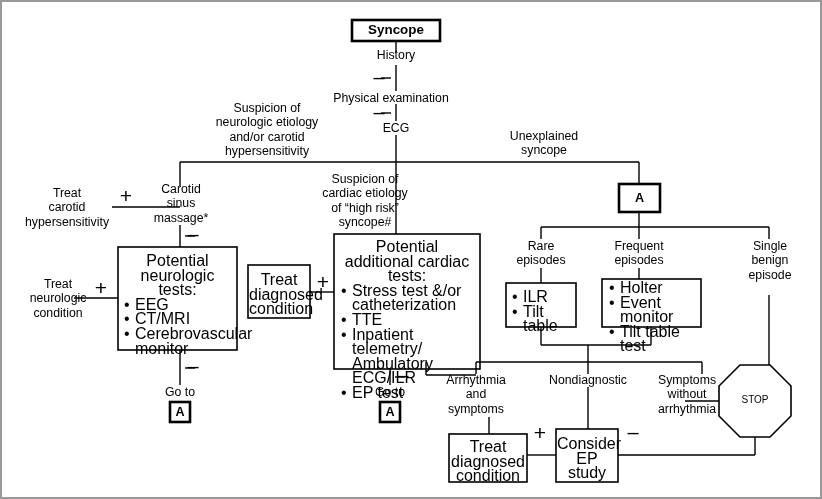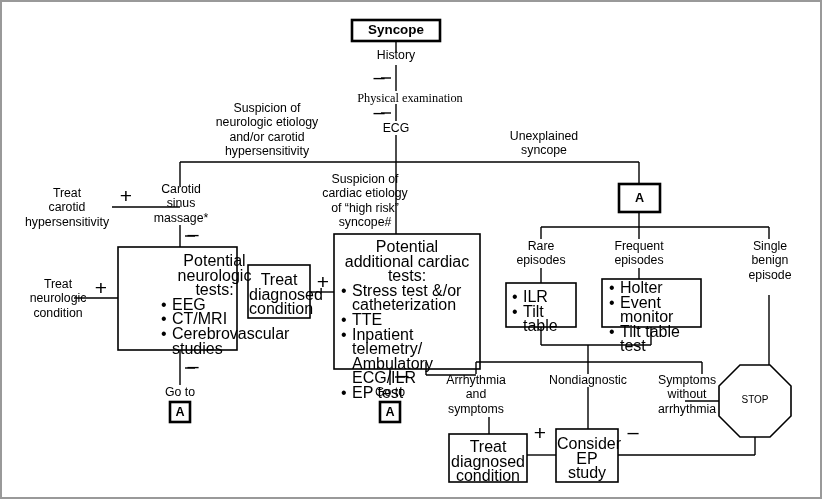--- a/index.html
+++ b/index.html
@@ -190,21 +190,21 @@
     <line class="ln" x1="683" y1="399" x2="717" y2="399"></line>
 
     <line class="ln" x1="753" y1="435" x2="753" y2="453"></line>
     <line class="ln" x1="616" y1="453" x2="753" y2="453"></line>
   </svg>
 
   <div class="lbl title-text" style="left:350px; top:21px; width:88px;">Syncope</div>
 
   <div class="lbl" style="left:344px; top:46px; width:100px;">History</div>
 
-  <div class="lbl" style="left:328px; top:89px; width:160px;font-family:Liberation Serif, serif;">Physical examination</div>
+  <div class="lbl" style="left:309px; top:89px; width:160px;">Physical examination</div>
 
   <div class="lbl" style="left:354px; top:119px; width:80px;">ECG</div>
 
   <div class="lbl" style="left:180px; top:99px; width:170px;">Suspicion of
 neurologic etiology
 and/or carotid
 hypersensitivity</div>
 
   <div class="lbl" style="left:296px; top:170px; width:134px;">Suspicion of
 cardiac etiology
@@ -219,27 +219,27 @@
 massage*</div>
 
   <div class="lbl" style="left:15px; top:184px; width:100px;">Treat
 carotid
 hypersensitivity</div>
 
   <div class="lbl" style="left:16px; top:275px; width:80px;">Treat
 neurologic
 condition</div>
 
-  <div class="boxtext" style="left:117px; top:252px; width:117px; padding:0 5px;margin-left:37px;">
+  <div class="boxtext" style="left:117px; top:252px; width:117px; padding:0 5px;">
     <span class="hdr">Potential
 neurologic tests:</span>
     <ul class="blist">
       <li>EEG</li>
       <li>CT/MRI</li>
-      <li>Cerebrovascular studies</li>
+      <li>Cerebrovascular monitor</li>
     </ul>
   </div>
 
   <div class="boxtext" style="left:247px; top:271px; width:60px;">Treat
 diagnosed
 condition</div>
 
   <div class="boxtext" style="left:333px; top:238px; width:144px; padding:0 6px;">
     <span class="hdr">Potential additional
 cardiac tests:</span>

